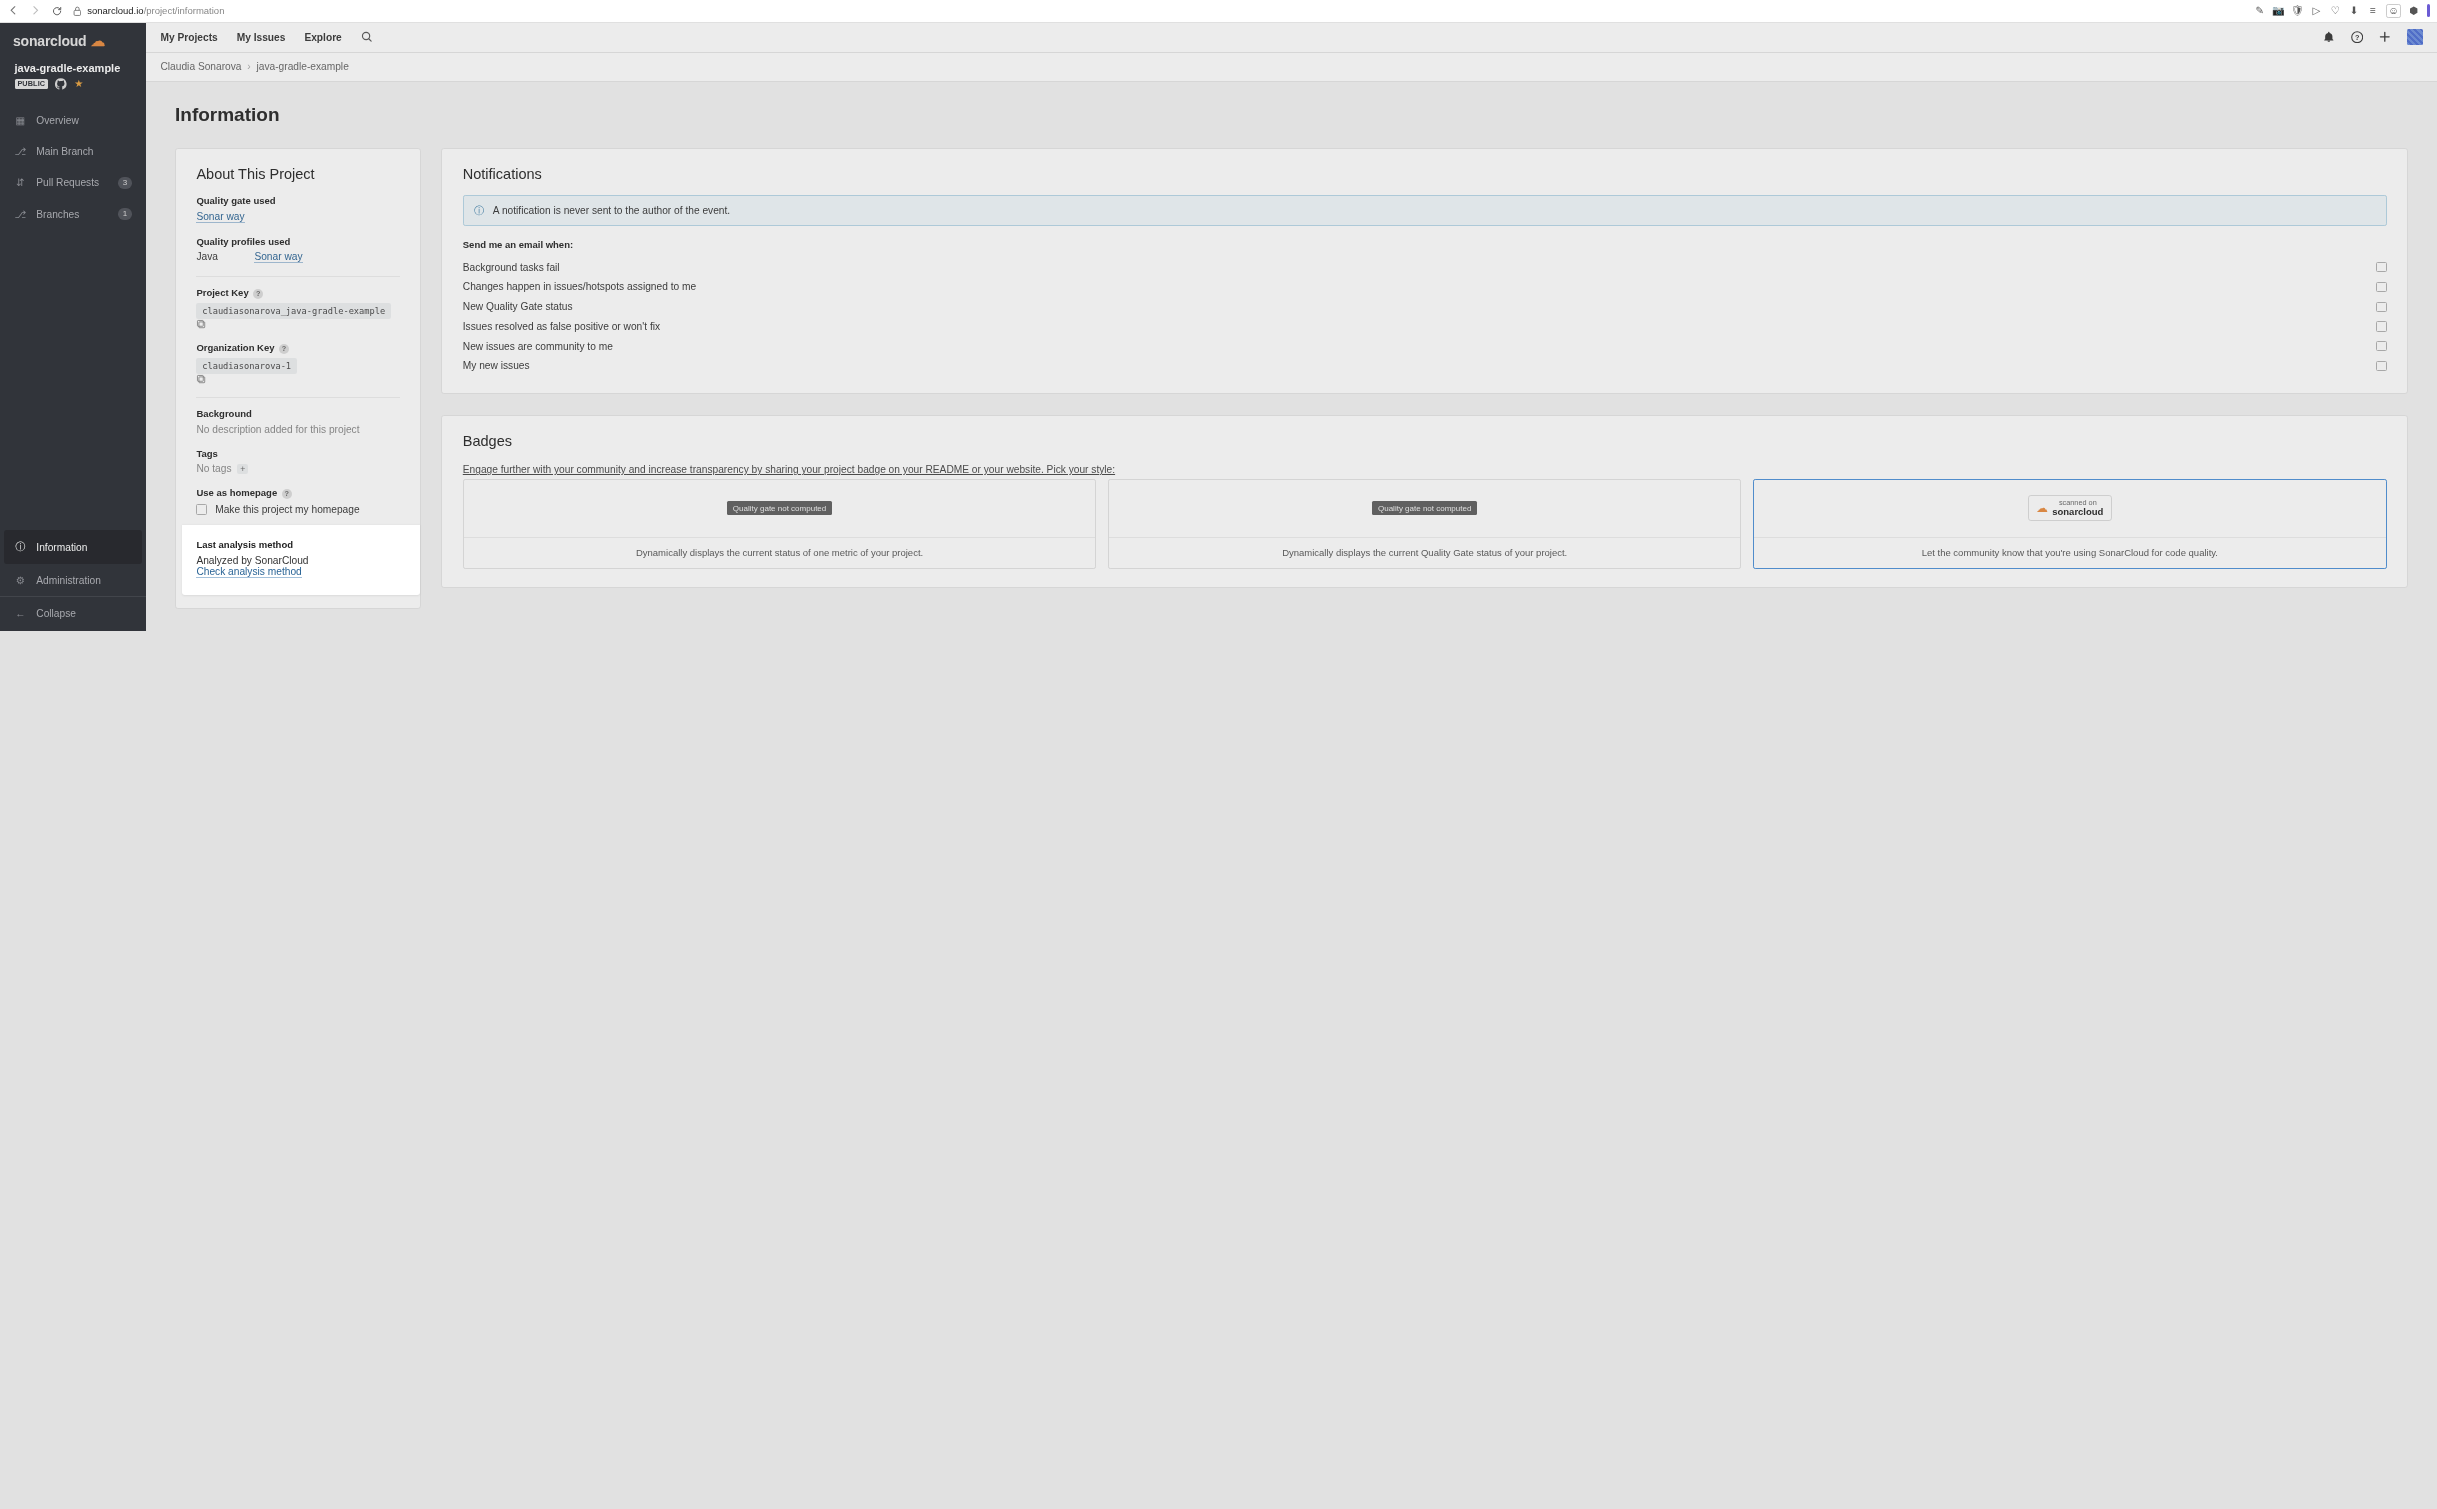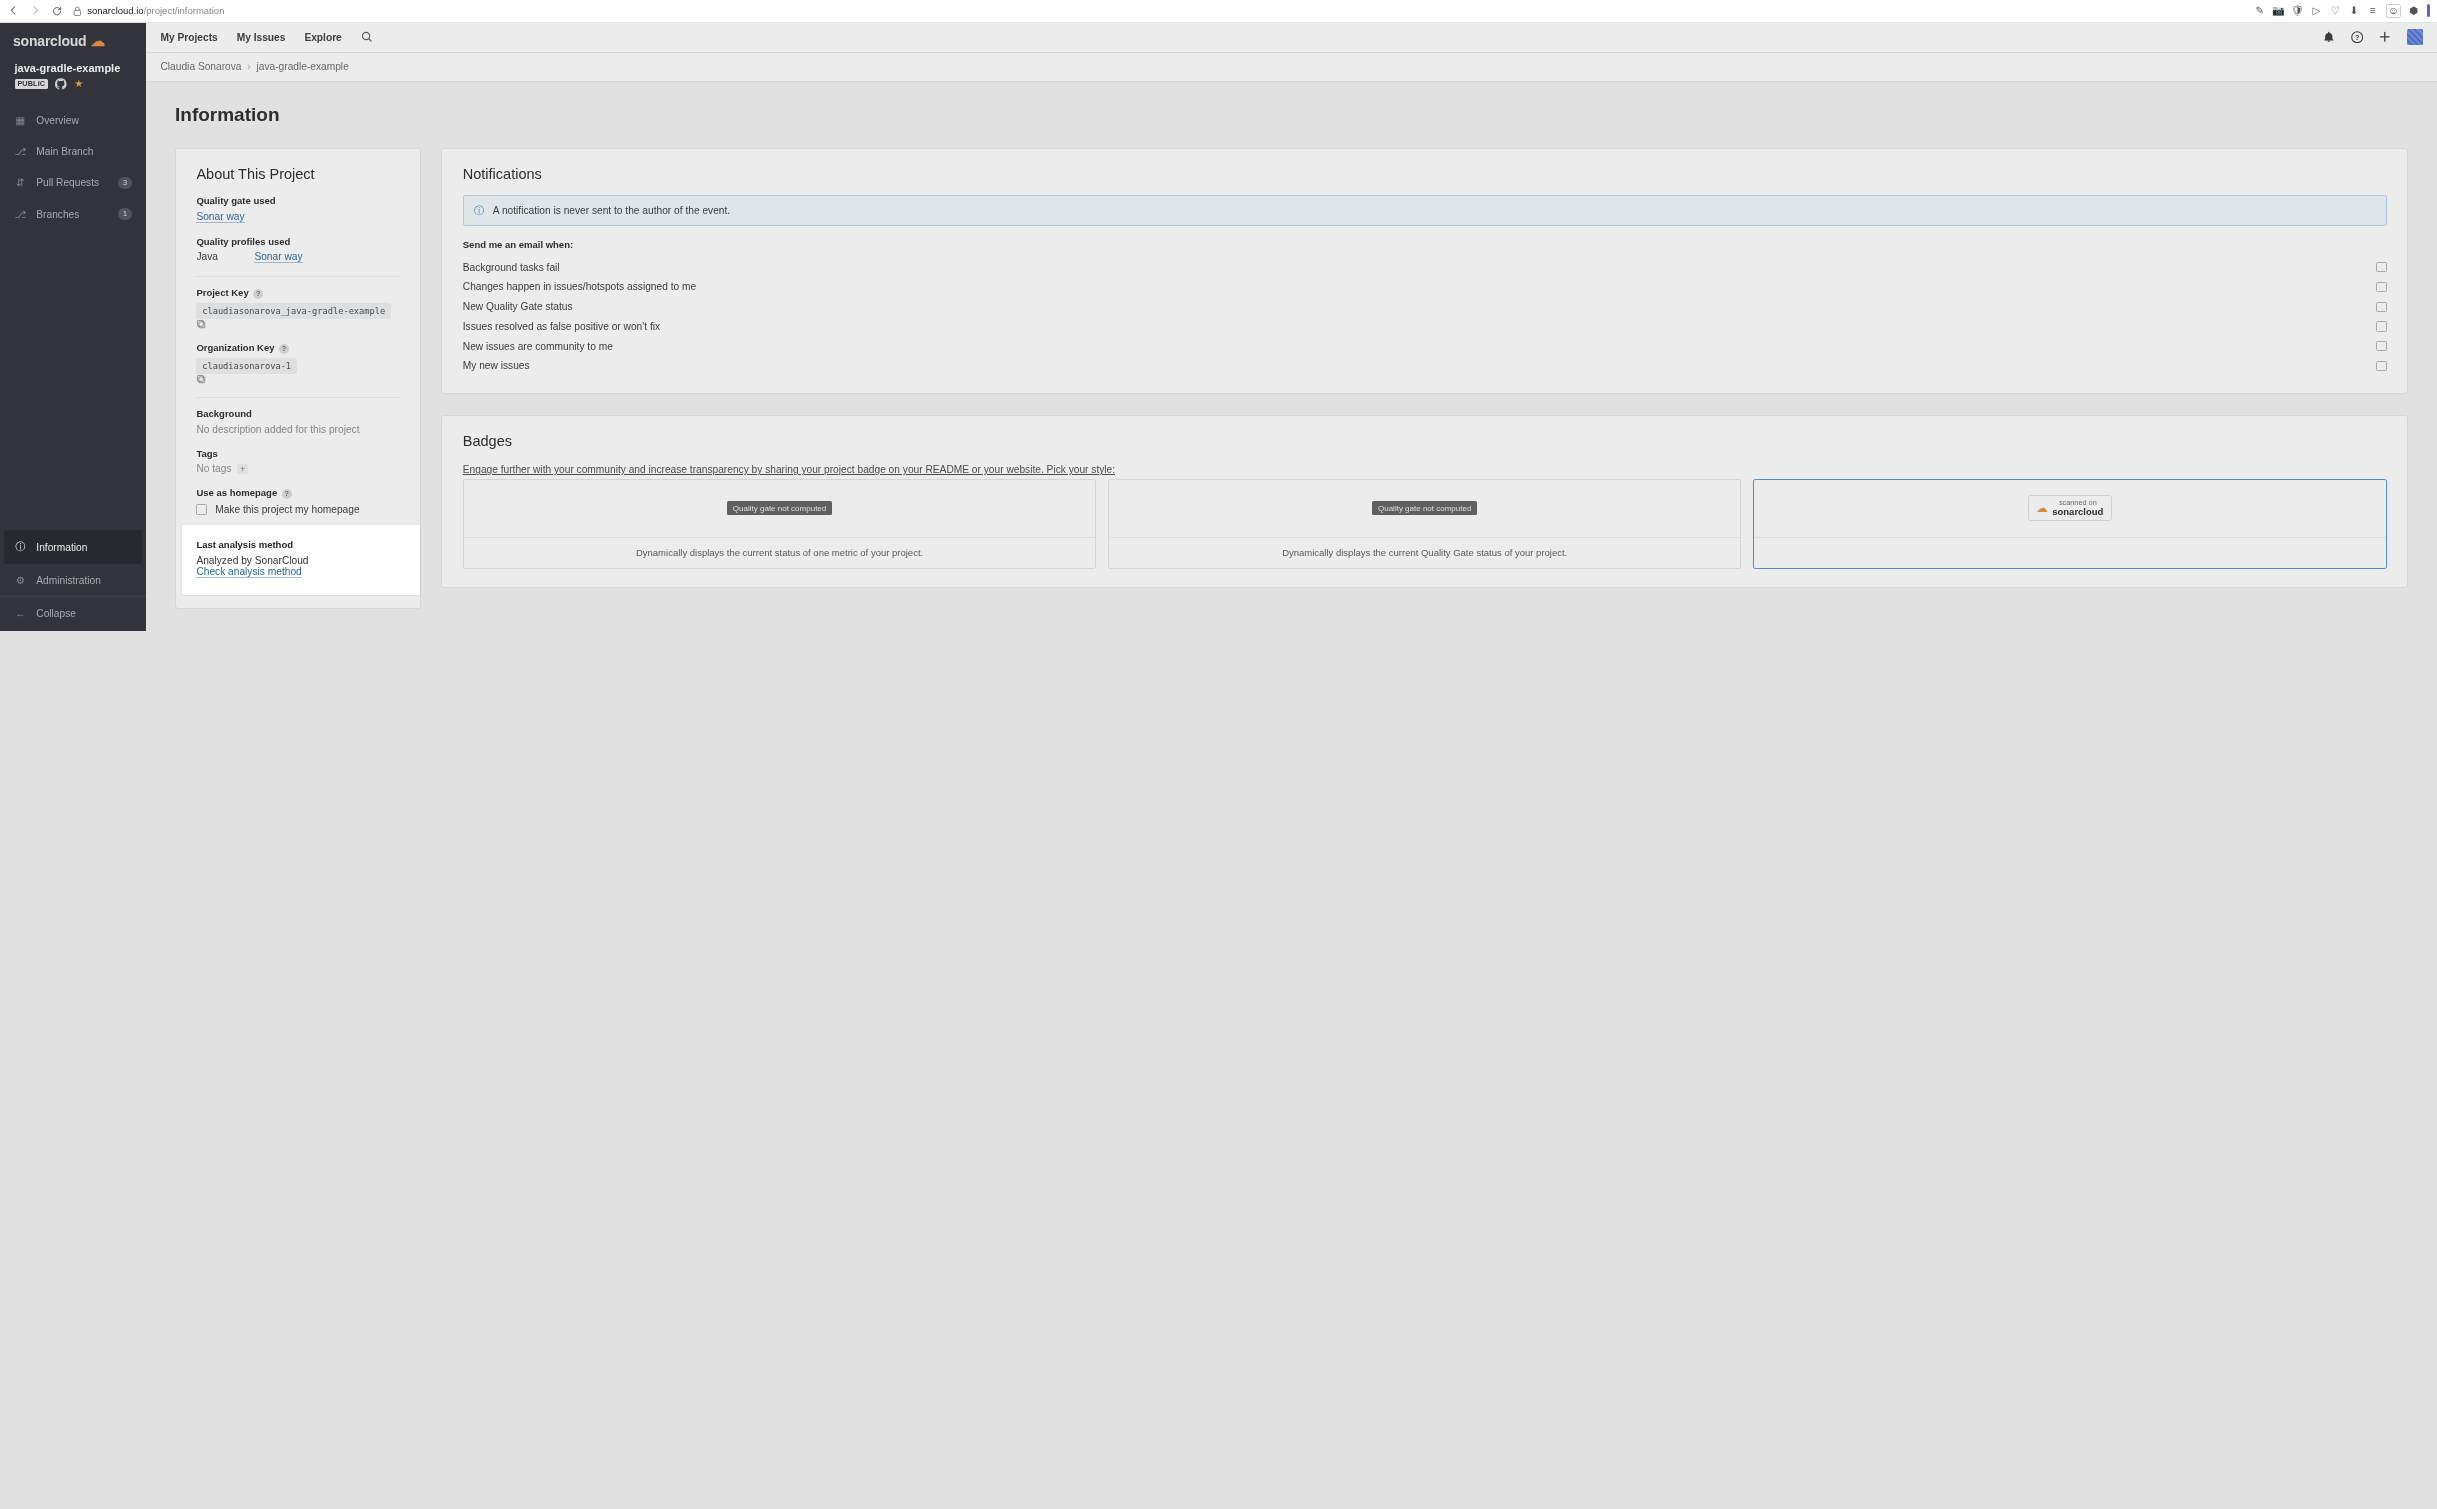--- a/index.html
+++ b/index.html
@@ -378,20 +378,21 @@
               <div class="badge-card selected">
                 <div class="badge-preview">
                   <div class="scanned-badge">
                     <span class="cl">☁</span>
                     <div class="txt">
                       <div class="t1">scanned on</div>
                       <div class="t2">sonarcloud</div>
                     </div>
                   </div>
                 </div>
+                <div class="badge-caption">Let the community know that you're using SonarCloud for code quality.</div>
               </div>
             </div>
           </div>
         </div>
       </div>
     </div>
   </div>
 </div>
 
 <div class="global-dim"></div>

